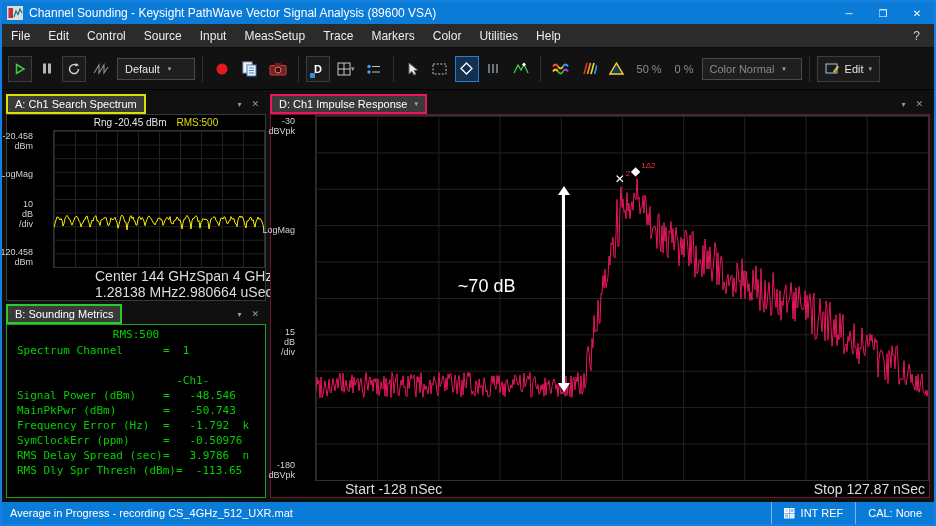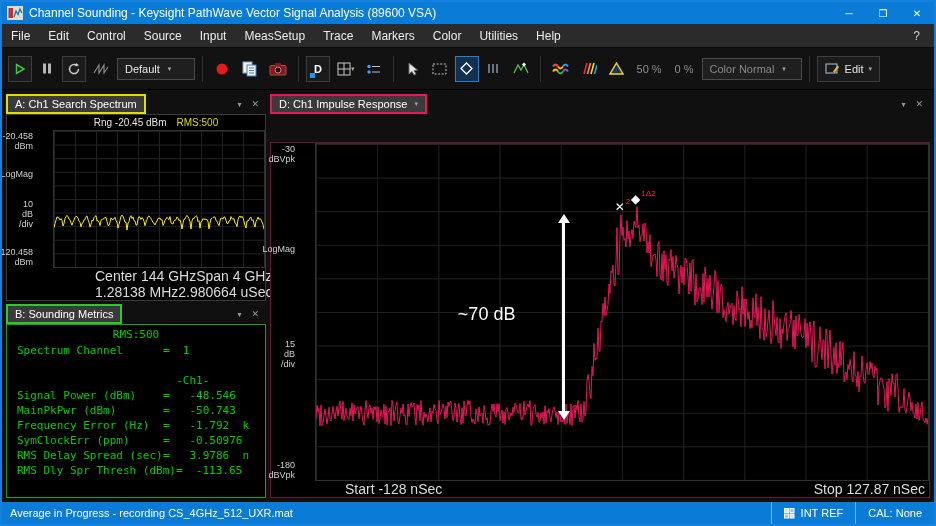--- a/index.html
+++ b/index.html
@@ -28,21 +28,21 @@
 .dropdown.color-dd{width:100px;color:#8a8a8a;}
 .caret{font-size:7px;color:#a8a8a8;}
 .dmark{color:#fff;font-size:11px;font-weight:bold;}
 .d-corner{position:absolute;left:3px;bottom:3px;width:5px;height:5px;background:#2f8fe0;}
 .edit-btn{gap:5px;padding:0 7px;color:#e4e4e4;font-size:11px;}
 
 .main{flex:1;position:relative;background:#101010;min-height:0;}
 .panel{position:absolute;display:flex;flex-direction:column;}
 .panel-a{left:4px;top:4px;width:260px;height:207px;}
 .panel-b{left:4px;top:214px;width:260px;bottom:4px;}
-.panel-d{left:268px;top:4px;right:4px;bottom:4px;gap:28px;}
+.panel-d{left:268px;top:4px;right:4px;bottom:4px;}
 .panel-head{flex:0 0 20px;display:flex;align-items:stretch;}
 .panel-tab{display:flex;align-items:center;padding:0 7px;font-size:11px;color:#fff;background:#3a3a3a;border:2px solid #888;gap:7px;white-space:nowrap;}
 .tab-a{border-color:var(--tab-a,#dede00);}
 .tab-b{border-color:var(--tab-b,#2ec82e);}
 .tab-d{border-color:var(--tab-d,#e8175d);}
 .panel-head-icons{margin-left:auto;display:flex;align-items:center;gap:10px;color:#9a9a9a;padding:0 7px;}
 .ph-caret{font-size:8px;}
 .ph-close{font-size:9px;}
 .panel-body{flex:1;background:#000;border:1px solid #3a3a3a;display:flex;flex-direction:column;min-height:0;}
 .body-b{border-color:#1f9d1f;}

